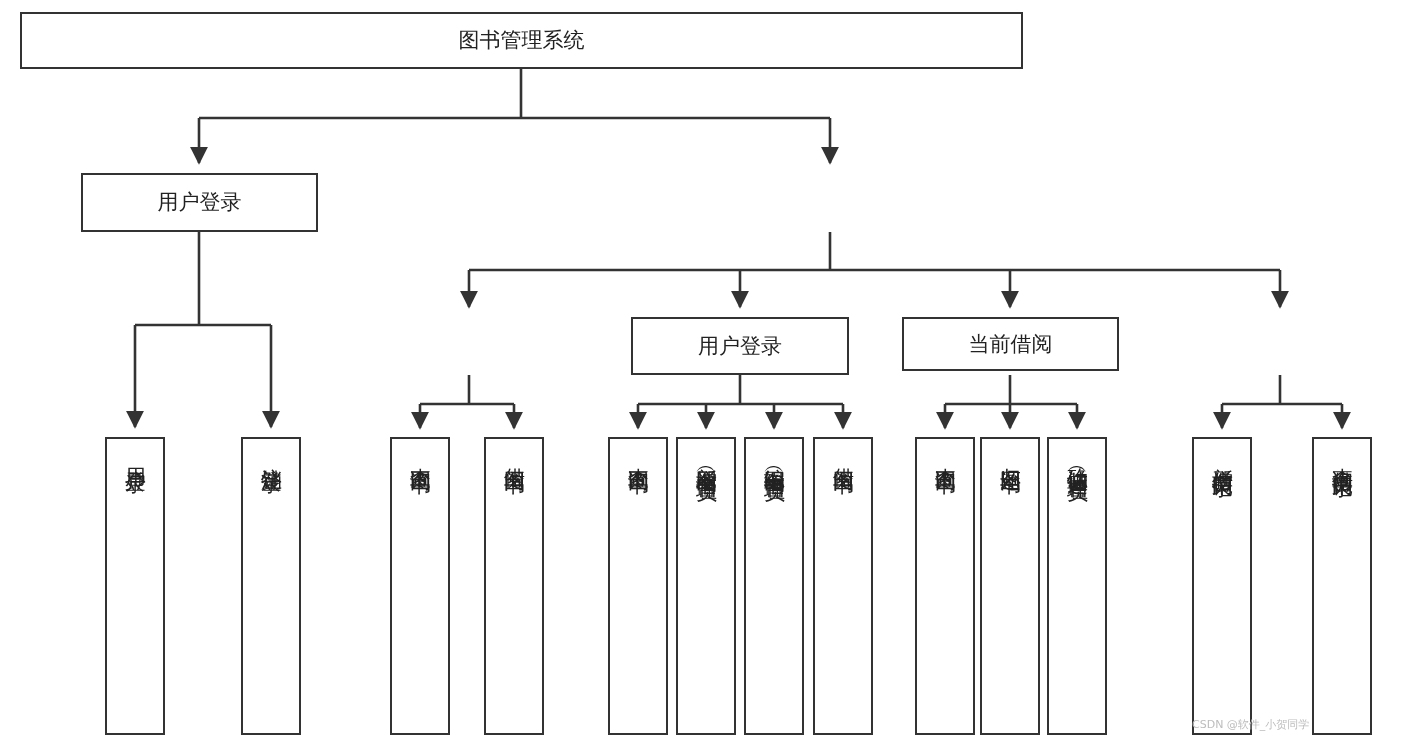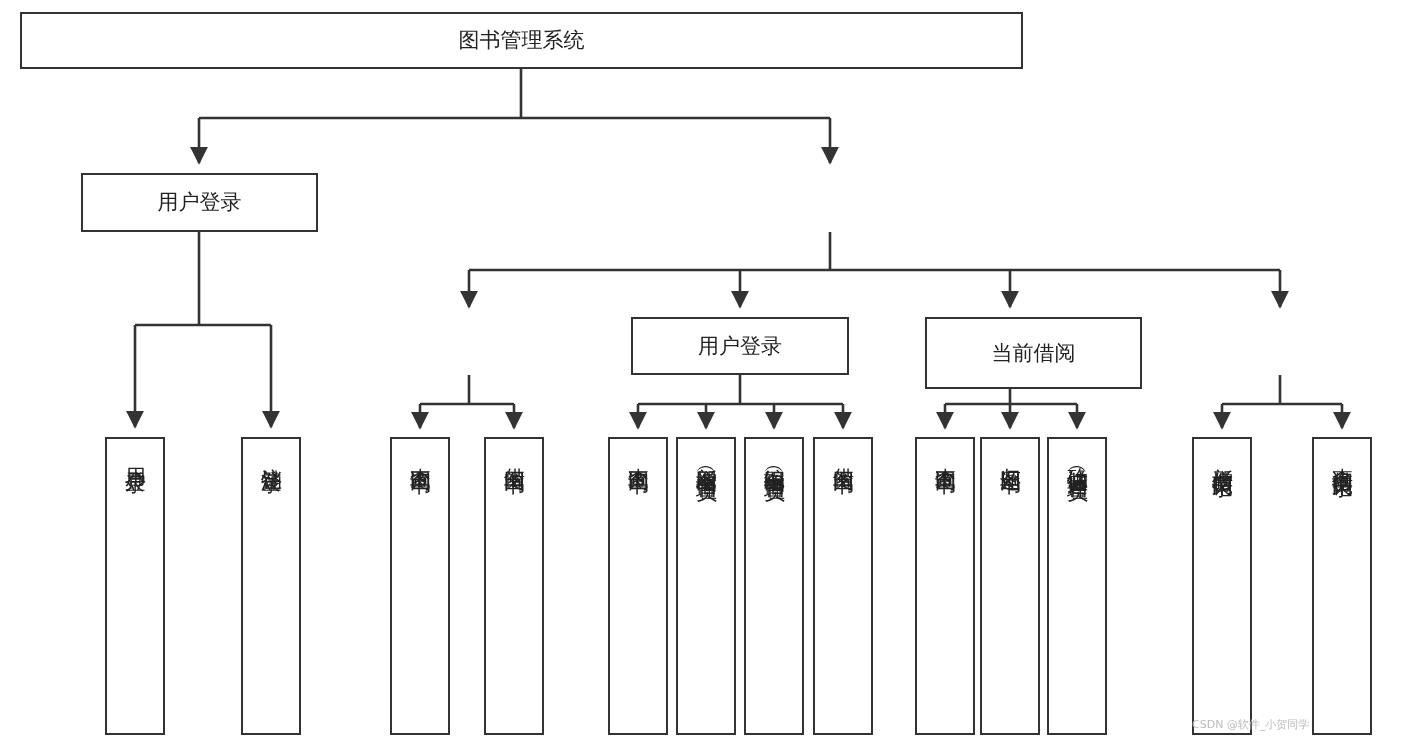--- a/index.html
+++ b/index.html
@@ -127,21 +127,21 @@
   <div class="node horizontal" style="left:81px; top:173px; width:237px; height:59px;">
     <span class="node-label">用户登录</span>
   </div>
 
 
 
   <div class="node horizontal" style="left:631px; top:317px; width:218px; height:58px;">
     <span class="node-label">用户登录</span>
   </div>
 
-  <div class="node horizontal" style="left:902px; top:317px; width:217px; height:72px;margin-left:23px;">
+  <div class="node horizontal" style="left:902px; top:317px; width:217px; height:54px;">
     <span class="node-label">当前借阅</span>
   </div>
 
 
   <div class="node vertical" style="left:105px; top:437px; width:60px; height:298px;">
     <span class="node-label">用户登录</span>
   </div>
 
   <div class="node vertical" style="left:241px; top:437px; width:60px; height:298px;">
     <span class="node-label">注销登录</span>

